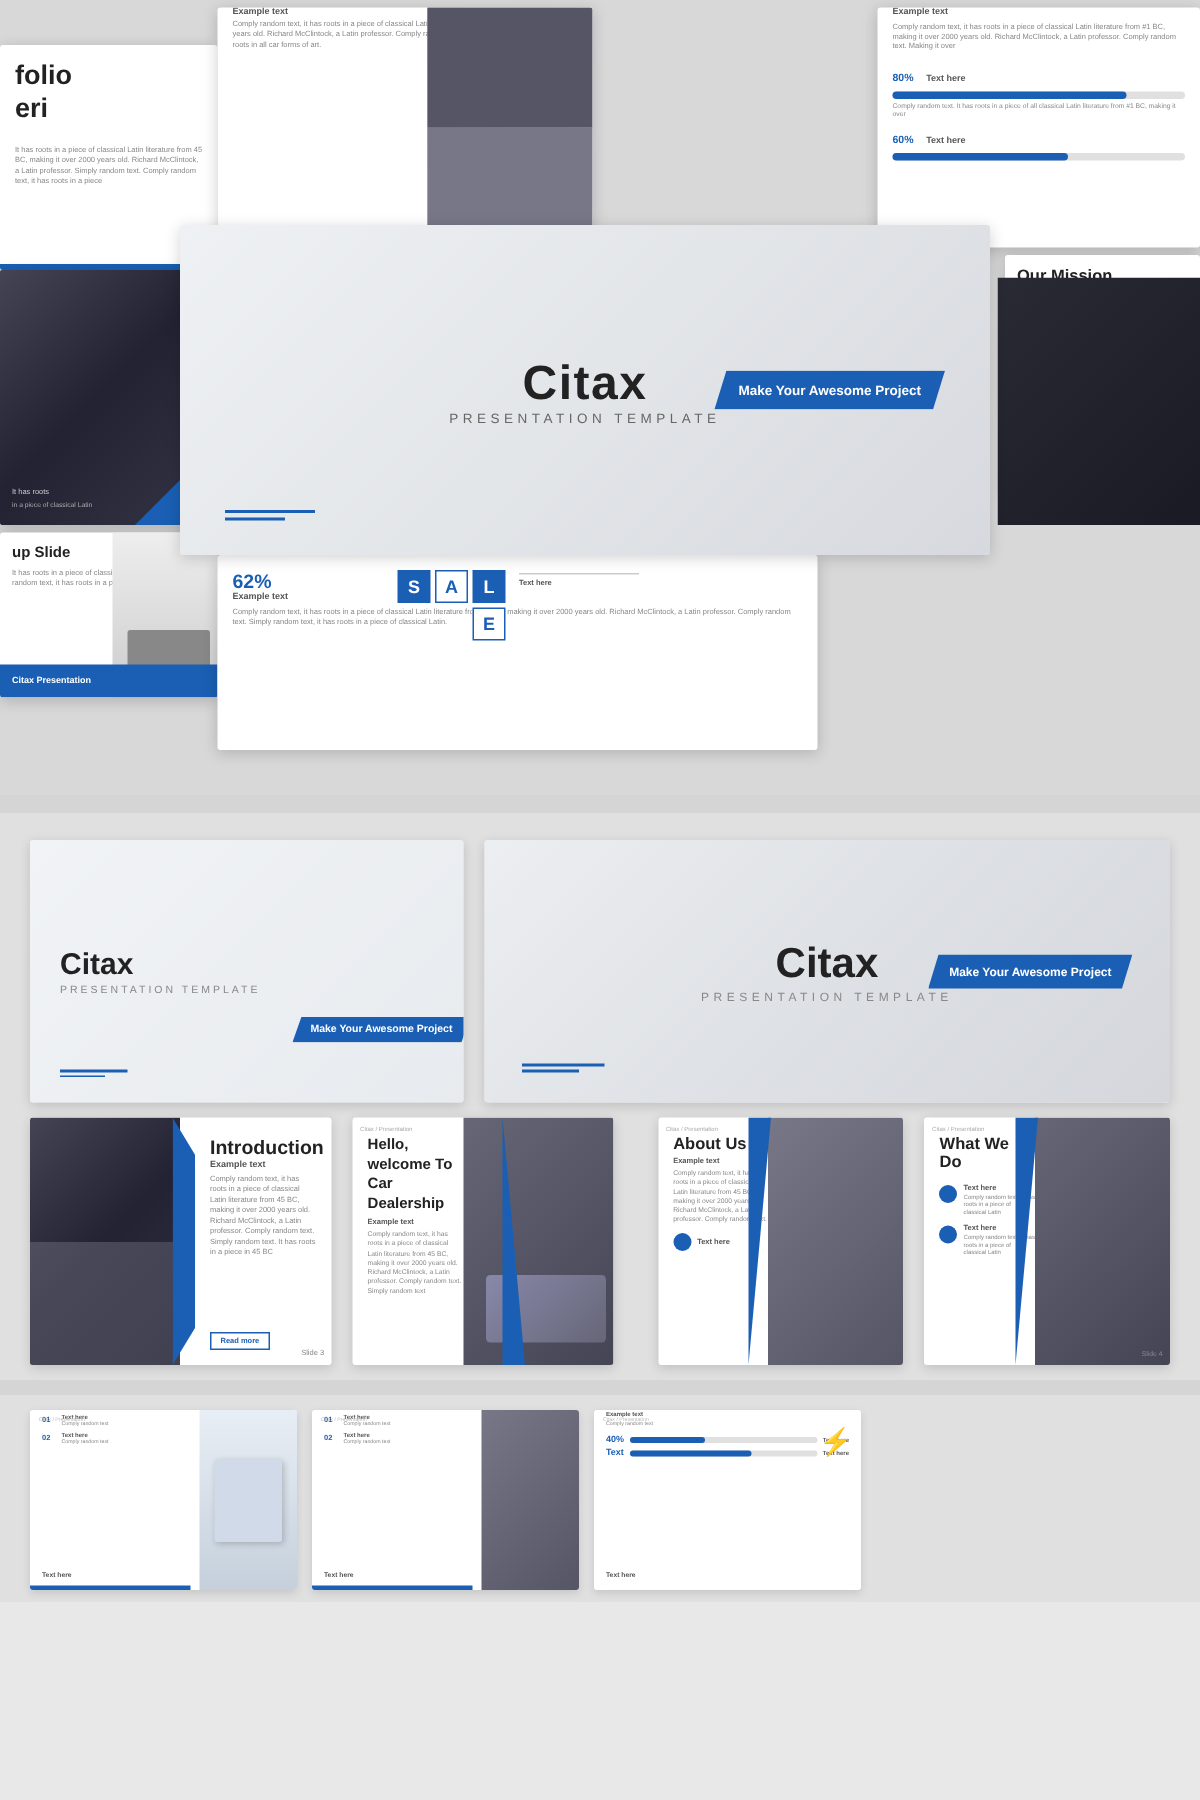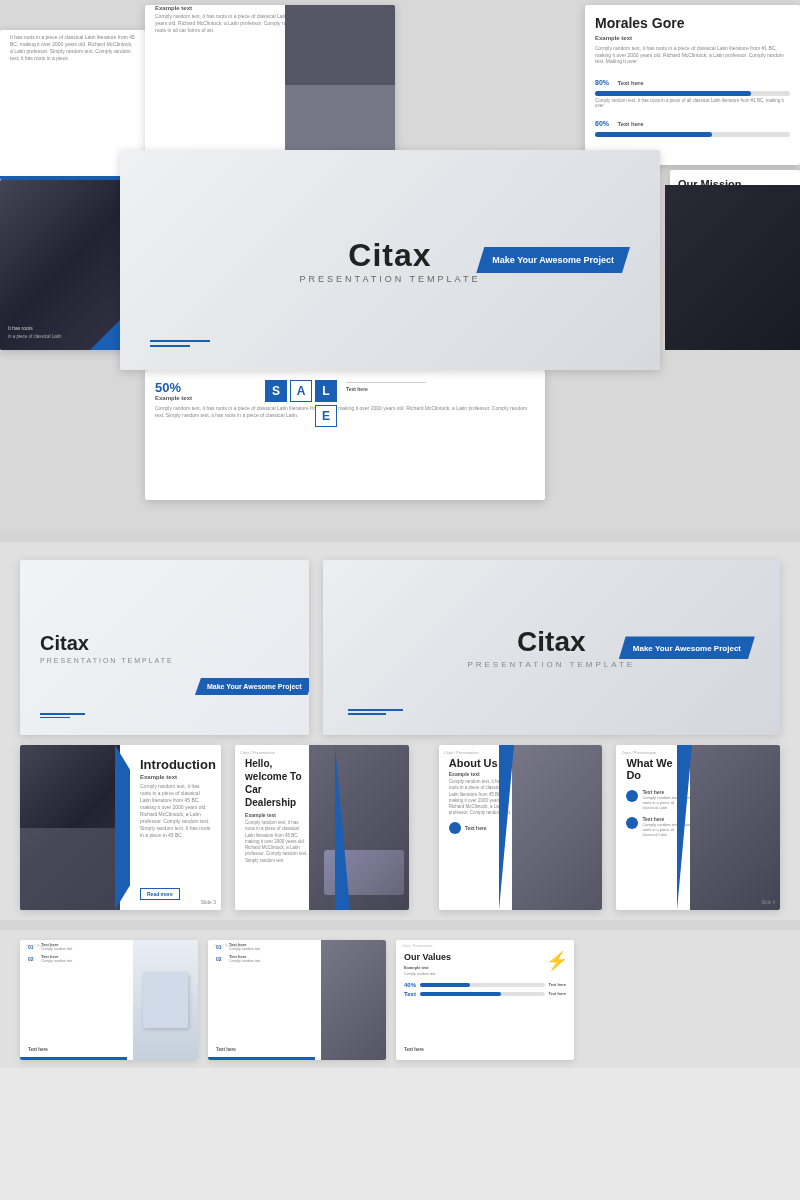--- a/index.html
+++ b/index.html
@@ -790,36 +790,39 @@
     }
 
   </style>
 </head>
 <body>
 
 <div class="top-section">
   <div class="bg-garage"></div>
 
   <div class="slide-card slide-folio">
+    <div class="slide-folio-text">
+      <div>folio</div>
+      <div>eri</div>
+    </div>
     <div class="slide-folio-body">It has roots in a piece of classical Latin literature from 45 BC, making it over 2000 years old. Richard McClintock, a Latin professor. Simply random text. Comply random text, it has roots in a piece</div>
     <div class="slide-folio-accent"></div>
   </div>
 
   <div class="slide-card slide-team">
     <div class="slide-team-subtitle">Example text</div>
     <div class="slide-team-body">Comply random text, it has roots in a piece of classical Latin literature from 45 BC, making it over 2000 years old. Richard McClintock, a Latin professor. Comply random text. Example random text. It has roots in all car forms of art.</div>
     <div class="team-img-overlay"></div>
     <div class="slide-team-images">
       <div class="team-img"></div>
       <div class="team-img"></div>
     </div>
   </div>
 
   <div class="slide-card slide-morales">
-    <div class="slide-morales-title">Morales Gore</div>
     <div class="slide-morales-sub">Example text</div>
     <div class="slide-morales-body">Comply random text, it has roots in a piece of classical Latin literature from #1 BC, making it over 2000 years old. Richard McClintock, a Latin professor. Comply random text. Making it over</div>
     <div class="slide-morales-bar">
       <span class="bar-label">80%</span>
       <span style="font-size:6px; color:#555; font-weight:600; margin-left:4px;">Text here</span>
       <div class="bar-track">
           <div class="bar-fill" style="width:80%"></div>
         </div>
       <div style="font-size:4.5px;color:#888;margin-top:2px;">Comply random text. It has roots in a piece of all classical Latin literature from #1 BC, making it over</div>
     </div>
@@ -874,24 +877,34 @@
           <div style="height:100%;width:60%;background:#1a5fb4;border-radius:2px;"></div>
         </div>
     </div>
     <div style="position:absolute;right:0;bottom:0;width:70px;height:70px;background:linear-gradient(135deg,#445,#223);"></div>
   </div>
 
   <div class="car-detail-right">
     <div class="car-detail-right-dark"></div>
   </div>
 
+  <div class="slide-card slide-group">
+    <div class="slide-group-title">up Slide</div>
+    <div class="slide-group-body">It has roots in a piece of classical Latin literature. Comply random text, it has roots in a piece of</div>
+    <div class="slide-group-img">
+      <div class="slide-group-laptop"></div>
+    </div>
+    <div class="slide-group-badge">
+      <span class="slide-group-badge-text">Citax Presentation</span>
+    </div>
+  </div>
 
   <div class="slide-card slide-sale">
     <div class="slide-sale-inner">
-      <div class="sale-percent">50%</div>
+      <div class="sale-percent">62%</div>
       <div class="sale-sub">Example text</div>
       <div class="sale-letters">
         <div class="sale-letter">S</div>
         <div class="sale-letter sale-letter-white">A</div>
         <div style="display:flex;flex-direction:column;gap:3px;">
           <div class="sale-letter">L</div>
           <div class="sale-letter sale-letter-white">E</div>
         </div>
         <div style="margin-left:6px;padding-top:2px;">
           <div style="height:1px;width:80px;background:#ccc;margin-bottom:3px;"></div>
@@ -1055,21 +1068,20 @@
         </div>
       </div>
       <div class="small-slide-bottom-text">Text here</div>
       <div class="small-slide-accent-bar"></div>
       <div class="small-slide-img" style="background:linear-gradient(135deg,#778 0%,#556 100%);"></div>
     </div>
 
     <div class="small-slide-values">
       <div class="small-slide-label" style="position:absolute;top:4px;left:6px;font-size:3.5px;color:#bbb;">Citax / Presentation</div>
       <div class="values-bolt">⚡</div>
-      <div class="values-title">Our Values</div>
       <div class="values-sub">Example text</div>
       <div class="values-body">Comply random text</div>
       <div class="values-bar-row">
         <span class="values-percent">40%</span>
         <div class="values-bar-track">
             <div class="values-bar-fill" style="width:40%;"></div>
           </div>
         <span class="values-bar-label">Text here</span>
       </div>
       <div class="values-bar-row">

